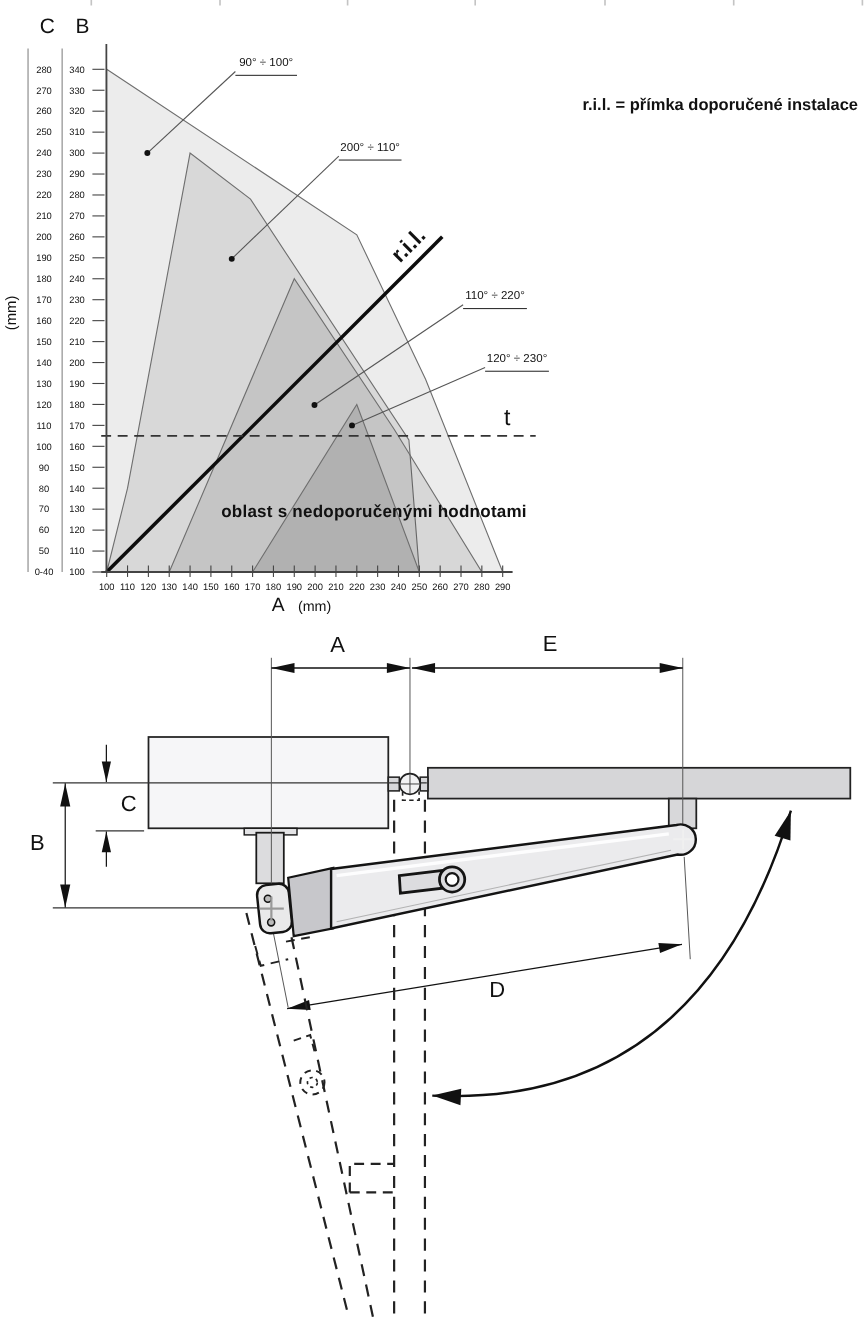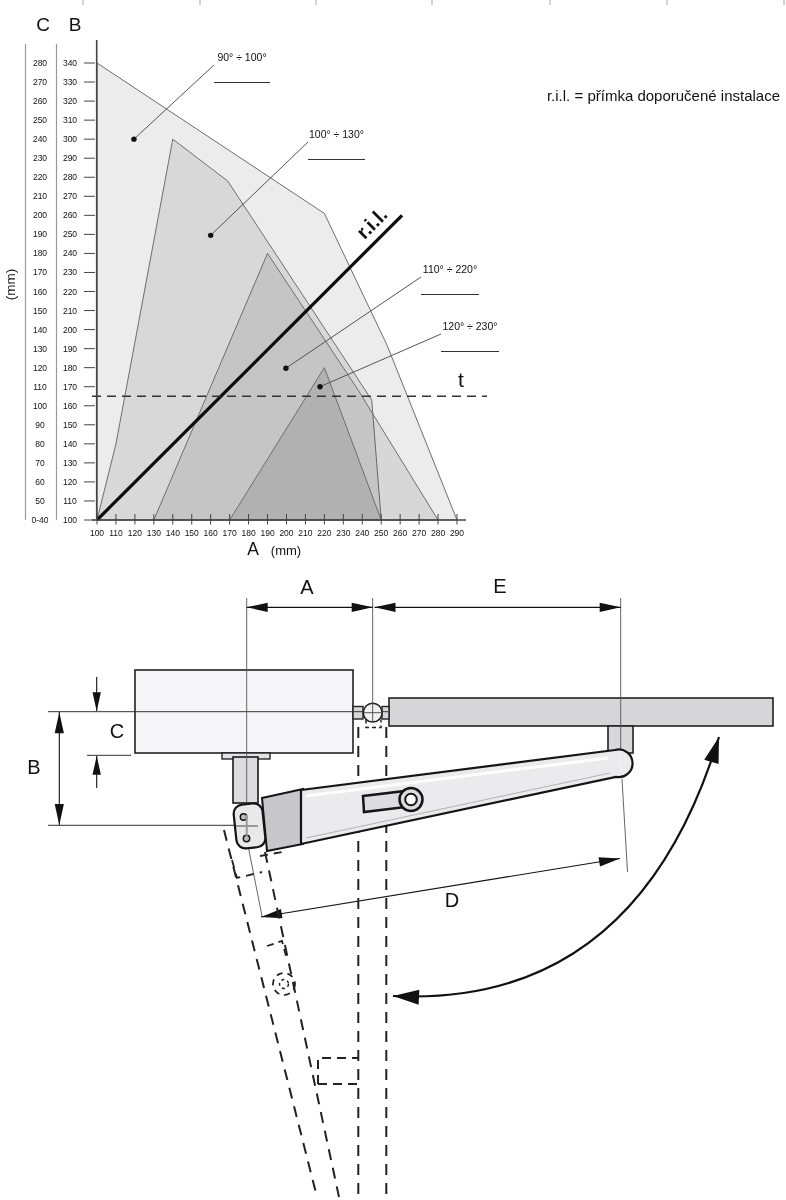--- a/index.html
+++ b/index.html
@@ -1,35 +1,35 @@
 <!DOCTYPE html>
 <html><head>
 <meta charset="utf-8">
 <style>
   html,body{margin:0;padding:0;background:#fff;}
   .page{position:relative;width:786px;height:1200px;background:#fff;overflow:hidden;
         font-family:"Liberation Sans",sans-serif;color:#111;}
   svg{position:absolute;left:0;top:0;}
   .txt{position:absolute;white-space:nowrap;}
-  .legend{left:470px;top:87px;width:310px;text-align:right;font-size:15px;font-weight:normal;}
+  .legend{left:470px;top:87px;width:310px;text-align:right;font-size:15px;font-weight:bold;}
   .warning{left:180px;top:457px;width:320px;text-align:center;font-size:15.5px;font-weight:bold;letter-spacing:.2px;}
   .hdrC{left:28px;top:14px;width:30px;text-align:center;font-size:19px;}
   .hdrB{left:60px;top:14px;width:30px;text-align:center;font-size:19px;}
   .ymm{left:-20px;top:277px;width:60px;text-align:center;font-size:13.5px;transform:rotate(-90deg);}
   .xA{left:240px;top:539px;width:26px;text-align:center;font-size:17.5px;}
   .xmm{left:264px;top:543px;width:44px;text-align:center;font-size:13px;}
   .tlab{left:448px;top:368px;width:26px;text-align:center;font-size:21px;}
   .ril{left:338px;top:212px;width:68px;text-align:center;font-size:20px;font-weight:600;transform:rotate(-45deg);}
   .dimA{left:292px;top:576px;width:30px;text-align:center;font-size:20px;}
   .dimE{left:485px;top:575px;width:30px;text-align:center;font-size:20px;}
   .dimB{left:21px;top:756px;width:26px;text-align:center;font-size:20px;}
   .dimC{left:104px;top:720px;width:26px;text-align:center;font-size:20px;}
   .dimD{left:438px;top:889px;width:28px;text-align:center;font-size:20px;}
   .angle-label{position:absolute;font-size:10.5px;text-align:center;
-               border-bottom:1px solid #333;padding-bottom:19px;}
+               border-bottom:1px solid #333;padding-bottom:5px;}
 </style>
 </head>
 <body>
 
 <div class="page">
   <svg id="cv" width="786" height="1200" viewBox="0 0 786 1200">
       <line x1="83" y1="0" x2="83" y2="5" stroke="#c4c4c4" stroke-width="1.5"></line>
       <line x1="200" y1="0" x2="200" y2="5" stroke="#c4c4c4" stroke-width="1.5"></line>
       <line x1="316" y1="0" x2="316" y2="5" stroke="#c4c4c4" stroke-width="1.5"></line>
       <line x1="432" y1="0" x2="432" y2="5" stroke="#c4c4c4" stroke-width="1.5"></line>
@@ -226,31 +226,32 @@
       <line x1="236" y1="826" x2="258" y2="826" stroke="#999" stroke-width="2"></line>
       <line x1="246.7" y1="815" x2="246.7" y2="837" stroke="#999" stroke-width="2"></line>
       <line x1="612" y1="763" x2="630" y2="763" stroke="#f0f0f0" stroke-width="1.8"></line>
       <line x1="621" y1="754" x2="621" y2="772" stroke="#f0f0f0" stroke-width="1.8"></line>
       <path d="M719,737 Q636,1008 393,996" fill="none" stroke="#111" stroke-width="2.2"></path>
       <polygon points="719,737 704.226050007486,759.6711358696184 718.5706213469316,764.0567114404594" fill="#111"></polygon>
       <polygon points="393,996 418.6025862974102,1004.7611400447466 419.3353328443444,989.7790479846252" fill="#111"></polygon>
     </svg>
 
   <div class="txt legend">r.i.l. = přímka doporučené instalace</div>
+  <div class="txt warning">oblast s nedoporučenými hodnotami</div>
   <div class="txt hdrC">C</div>
   <div class="txt hdrB">B</div>
   <div class="txt ymm">(mm)</div>
   <div class="txt xA">A</div>
   <div class="txt xmm">(mm)</div>
   <div class="txt tlab">t</div>
   <div class="txt ril">r.i.l.</div>
   <div class="txt dimA">A</div>
   <div class="txt dimE">E</div>
   <div class="txt dimB">B</div>
   <div class="txt dimC">C</div>
   <div class="txt dimD">D</div>
   <div id="angle-labels">
       <div class="angle-label" style="left: 214px; top: 51px; width: 56px;">90° ÷ 100°</div>
-      <div class="angle-label" style="left: 308px; top: 128px; width: 57px;">100° ÷ 130°</div>
+      <div class="angle-label" style="left: 308px; top: 128px; width: 57px;">200° ÷ 110°</div>
       <div class="angle-label" style="left: 421px; top: 263px; width: 58px;">110° ÷ 220°</div>
       <div class="angle-label" style="left: 441px; top: 320px; width: 58px;">120° ÷ 230°</div>
     </div>
 </div>
 
 </body></html>

